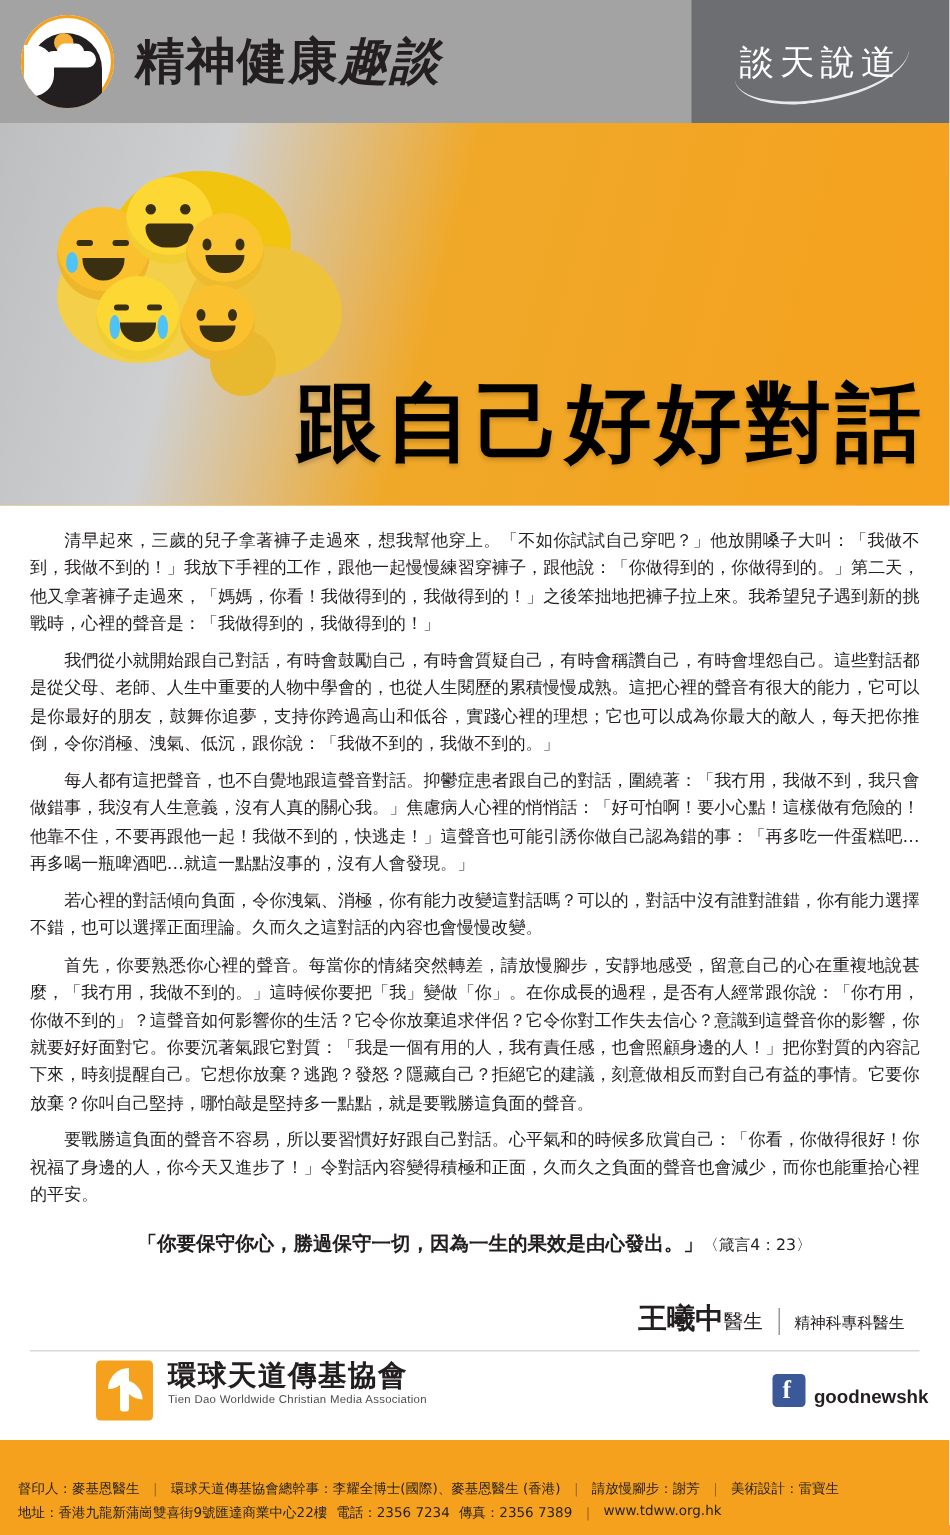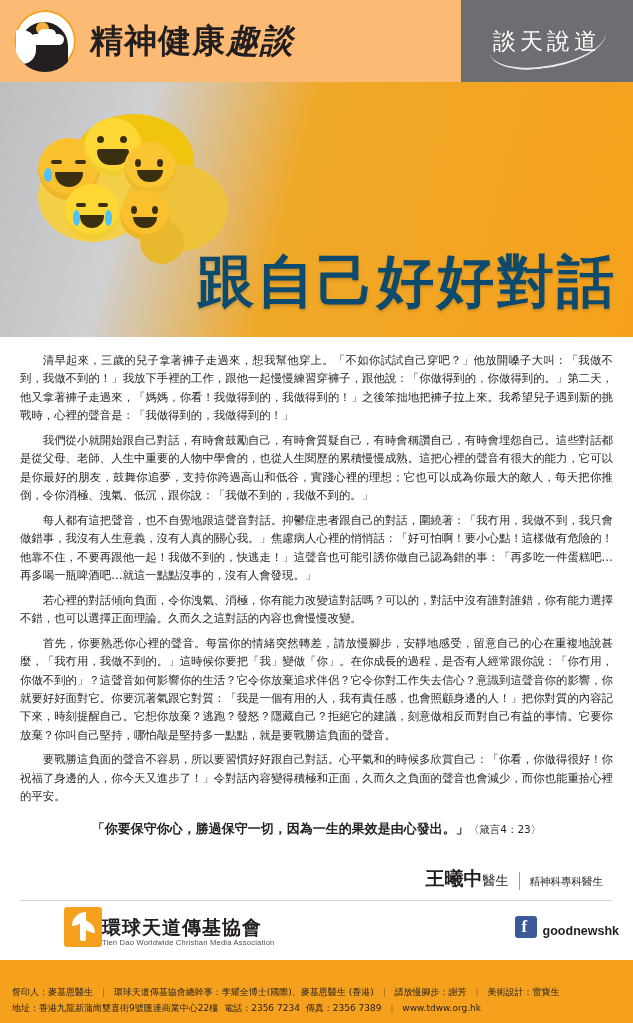--- a/index.html
+++ b/index.html
@@ -5,21 +5,21 @@
   html,body{margin:0;padding:0;}
   body{
     width:633px;height:1023px;
     background:#ffffff;
     font-family:"Liberation Sans","DejaVu Sans",sans-serif;
     overflow:hidden;
   }
   .page{position:relative;width:633px;height:1023px;background:#fff;}
 
   
-  .header{position:relative;height:82px;background:#fdba74;display:flex;align-items:center;}
+  .header{position:relative;height:82px;background:#a3a3a3;display:flex;align-items:center;}
   .header-left{display:flex;align-items:center;flex:1;height:100%;}
   .logo-badge{
     width:62px;height:62px;border-radius:50%;
     background:#ffffff;margin-left:14px;position:relative;overflow:hidden;
     box-shadow:0 0 0 2px #f5a11d inset;
   }
   .logo-badge .head{
     position:absolute;left:6px;bottom:0;width:48px;height:50px;
     background:#231f20;border-radius:26px 26px 4px 4px;
   }
@@ -78,21 +78,21 @@
   .e2{left:56px;top:6px;width:58px;height:58px;background:#fdd835;}
   .e3{left:96px;top:30px;width:52px;height:52px;background:#fbc531;}
   .e4{left:36px;top:72px;width:56px;height:56px;background:#fdd835;}
   .e5{left:92px;top:78px;width:50px;height:50px;background:#fbc02d;}
   .eye{position:absolute;background:#3a2f10;border-radius:50%;}
   .mouth{position:absolute;background:#3a2f10;border-radius:0 0 40px 40px;}
   .tear{position:absolute;background:#4fc3f7;border-radius:50% 50% 50% 50%;}
   .hero-title{
     position:absolute;right:16px;bottom:16px;
     font-family:"DejaVu Sans","Liberation Sans",sans-serif;
-    font-size:57px;font-weight:bold;color:#0c4a6e;letter-spacing:3px;
+    font-size:57px;font-weight:bold;color:#000000;letter-spacing:3px;
     text-shadow:0 2px 3px rgba(0,0,0,.18);
   }
 
   
   .body-wrap{padding:14px 20px 4px 20px;}
   .para{
     font-family:"DejaVu Sans","Liberation Sans",sans-serif;
     font-size:11.4px;line-height:1.62;color:#231f20;
     text-align:justify;text-indent:2em;margin:0 0 6px 0;
   }
@@ -117,21 +117,21 @@
   .sign .role{
     font-family:"DejaVu Sans","Liberation Sans",sans-serif;
     font-size:10.5px;color:#231f20;padding-bottom:3px;
   }
 
   
   .orgbar{
     display:flex;align-items:center;justify-content:space-between;
     padding:6px 14px 6px 20px;
   }
-  .org{display:flex;align-items:flex-end;padding-left:44px;}
+  .org{display:flex;align-items:flex-start;gap:10px;padding-left:44px;}
   .org-mark{
     width:38px;height:40px;background:#f5a11d;border-radius:3px;position:relative;
   }
   .org-mark .stalk{position:absolute;left:16px;top:6px;width:6px;height:28px;background:#ffffff;border-radius:2px;}
   .org-mark .leaf{position:absolute;left:8px;top:5px;width:14px;height:14px;background:#ffffff;border-radius:14px 0 14px 0;}
   .org-mark .leaf2{position:absolute;left:18px;top:13px;width:13px;height:13px;background:#ffffff;border-radius:0 14px 0 14px;}
   .org-text .cn{
     font-family:"DejaVu Sans","Liberation Sans",sans-serif;
     font-size:19px;font-weight:bold;color:#231f20;letter-spacing:1px;line-height:1.1;
   }

